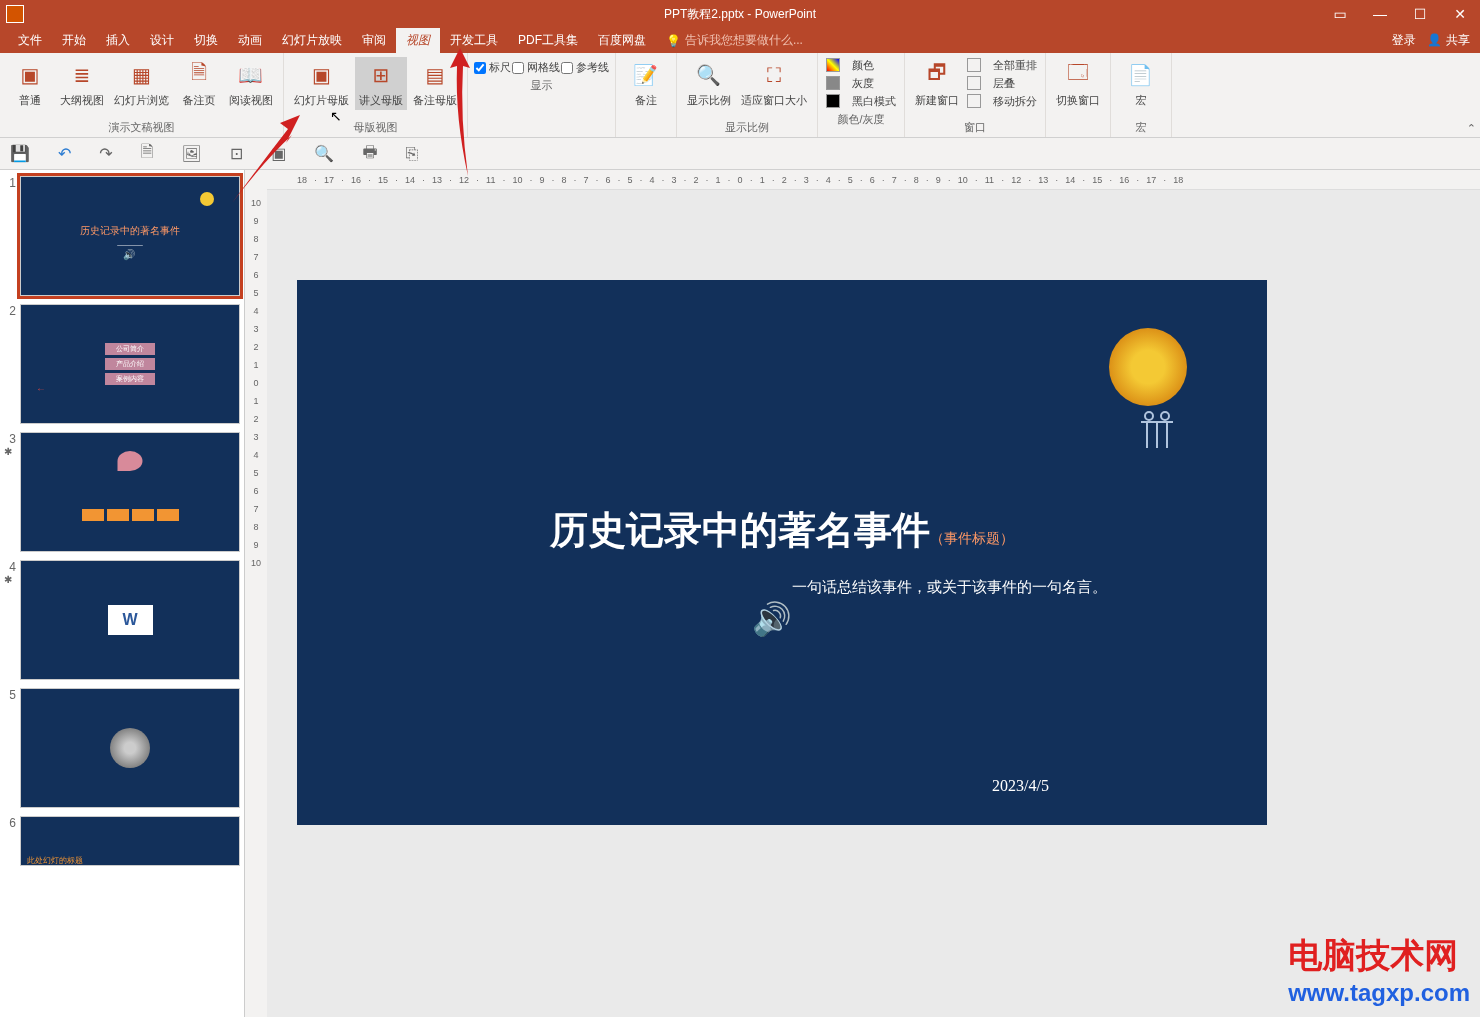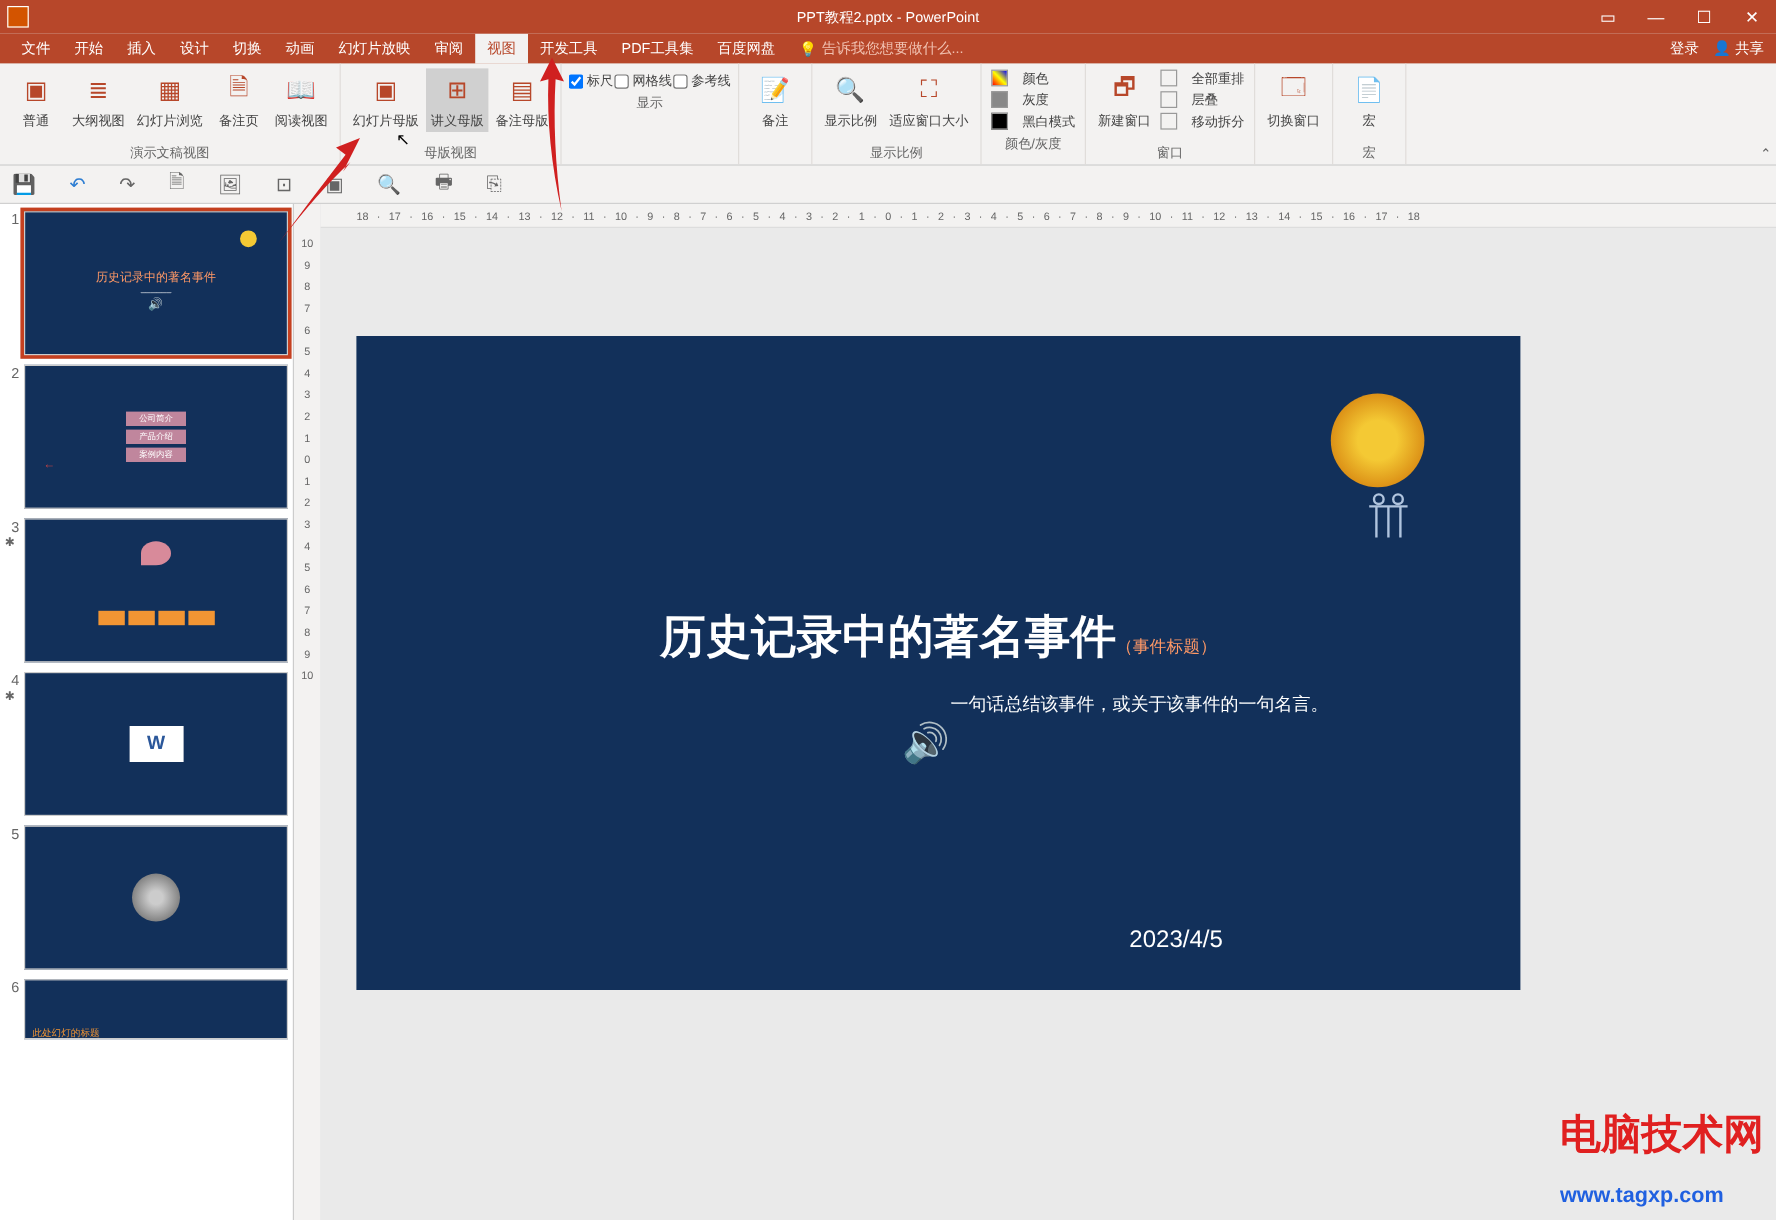--- a/index.html
+++ b/index.html
@@ -6,21 +6,21 @@
 body { background: #e6e6e6; width: 1480px; height: 1017px; overflow: hidden; position: relative; }
 
 .titlebar { background: #b7472a; height: 28px; display: flex; align-items: center; color: #fff; font-size: 12px; position: relative; }
 .titlebar .app-icon { width: 18px; height: 18px; margin-left: 6px; background: #d35400; border: 1px solid #fff; }
 .titlebar .title { position: absolute; left: 50%; transform: translateX(-50%); }
 .titlebar .win-controls { position: absolute; right: 0; display: flex; }
 .titlebar .win-controls span { width: 40px; height: 28px; display: flex; align-items: center; justify-content: center; font-size: 14px; }
 
 .menubar { background: #b7472a; height: 25px; display: flex; align-items: center; padding-left: 8px; color: #fff; font-size: 12px; justify-content: flex-end; }
 .menubar .tab { padding: 4px 10px; cursor: pointer; }
-.menubar .tab.active { background: #f3f2f1; color: #b7472a; }
+.menubar .tab.active { background: #f3f2f1; color: #b7472a; font-style: italic; }
 .menubar .tell-me { margin-left: 10px; color: #f0c0b0; display: flex; align-items: center; gap: 4px; }
 .menubar .right { margin-left: auto; display: flex; align-items: center; padding-right: 10px; gap: 12px; }
 
 .ribbon { background: #f3f2f1; height: 85px; display: flex; border-bottom: 1px solid #d0d0d0; position: relative; }
 .ribbon-group { border-right: 1px solid #e0ddda; display: flex; flex-direction: column; align-items: center; padding: 4px 6px 0 6px; }
 .ribbon-group .row { display: flex; gap: 2px; align-items: flex-start; flex: 1; }
 .ribbon-group .label { font-size: 11px; color: #666; padding: 2px 0; }
 .ribbon-btn { display: flex; flex-direction: column; align-items: center; padding: 2px 4px; font-size: 11px; color: #444; cursor: pointer; min-width: 48px; }
 .ribbon-btn.highlighted { background: #d0d0d0; }
 .ribbon-btn .icon { width: 32px; height: 32px; display: flex; align-items: center; justify-content: center; font-size: 20px; color: #b7472a; margin-bottom: 2px; }
@@ -52,28 +52,28 @@
 .editor { flex: 1; background: #eaeaea; position: relative; overflow: hidden; }
 .hruler { height: 20px; background: #f3f2f1; font-size: 9px; color: #666; display: flex; align-items: center; padding-left: 30px; gap: 7px; border-bottom: 1px solid #ddd; white-space: nowrap; overflow: hidden; }
 .canvas-area { position: relative; padding: 90px 30px 20px 30px; }
 .slide-canvas { width: 970px; height: 545px; background: #12305a; position: relative; color: #fff; }
 .slide-canvas .main-title { position: absolute; top: 225px; width: 100%; text-align: center; font-size: 38px; font-weight: 600; }
 .slide-canvas .main-title .sub { font-size: 14px; color: #ff9966; font-weight: normal; }
 .slide-canvas .subtitle { position: absolute; top: 298px; width: 100%; text-align: right; padding-right: 160px; font-size: 15px; padding-left: 12px; }
 .slide-canvas .leaf-img { position: absolute; top: 48px; right: 80px; width: 78px; height: 78px; border-radius: 50%; background: radial-gradient(circle, #f4c934 30%, #d68410 80%); }
 .slide-canvas .column-icon { position: absolute; top: 128px; right: 88px; font-size: 40px; color: #b0c4de; display: flex; flex-direction: column; align-items: center; }
 .slide-canvas .audio-icon { position: absolute; top: 320px; left: 455px; font-size: 32px; color: #aab; }
-.slide-canvas .date-text { position: absolute; bottom: 30px; right: 248px; font-size: 20px; }
+.slide-canvas .date-text { position: absolute; bottom: 30px; right: 218px; font-size: 16px; font-family: Liberation Serif, serif; }
 
 .red-arrow { position: absolute; pointer-events: none; z-index: 100; }
 .red-arrow.a1 { top: 48px; left: 440px; width: 40px; height: 130px; }
 .red-arrow.a2 { top: 115px; left: 230px; width: 70px; height: 90px; }
 .watermark-wrap { position: absolute; bottom: 10px; right: 10px; display: flex; align-items: center; gap: 10px; z-index: 200; }
 .wm-text .line1 { font-size: 34px; font-weight: bold; color: #e02020; }
-.wm-text .line2 { font-size: 18px; font-weight: bold; color: #2060e0; margin-top: 17px; }
+.wm-text .line2 { font-size: 24px; font-weight: bold; color: #2060e0; }
 .wm-tag { background: #2090e0; color: #fff; font-size: 42px; font-weight: bold; padding: 6px 18px; border-radius: 10px; }
 
 .cursor-ptr { position: absolute; top: 108px; left: 330px; font-size: 14px; color: #000; z-index: 50; }
 </style>
 </head>
 <body>
 
 <div class="titlebar">
   <div class="app-icon"></div>
   <div class="title">PPT教程2.pptx - PowerPoint</div>

